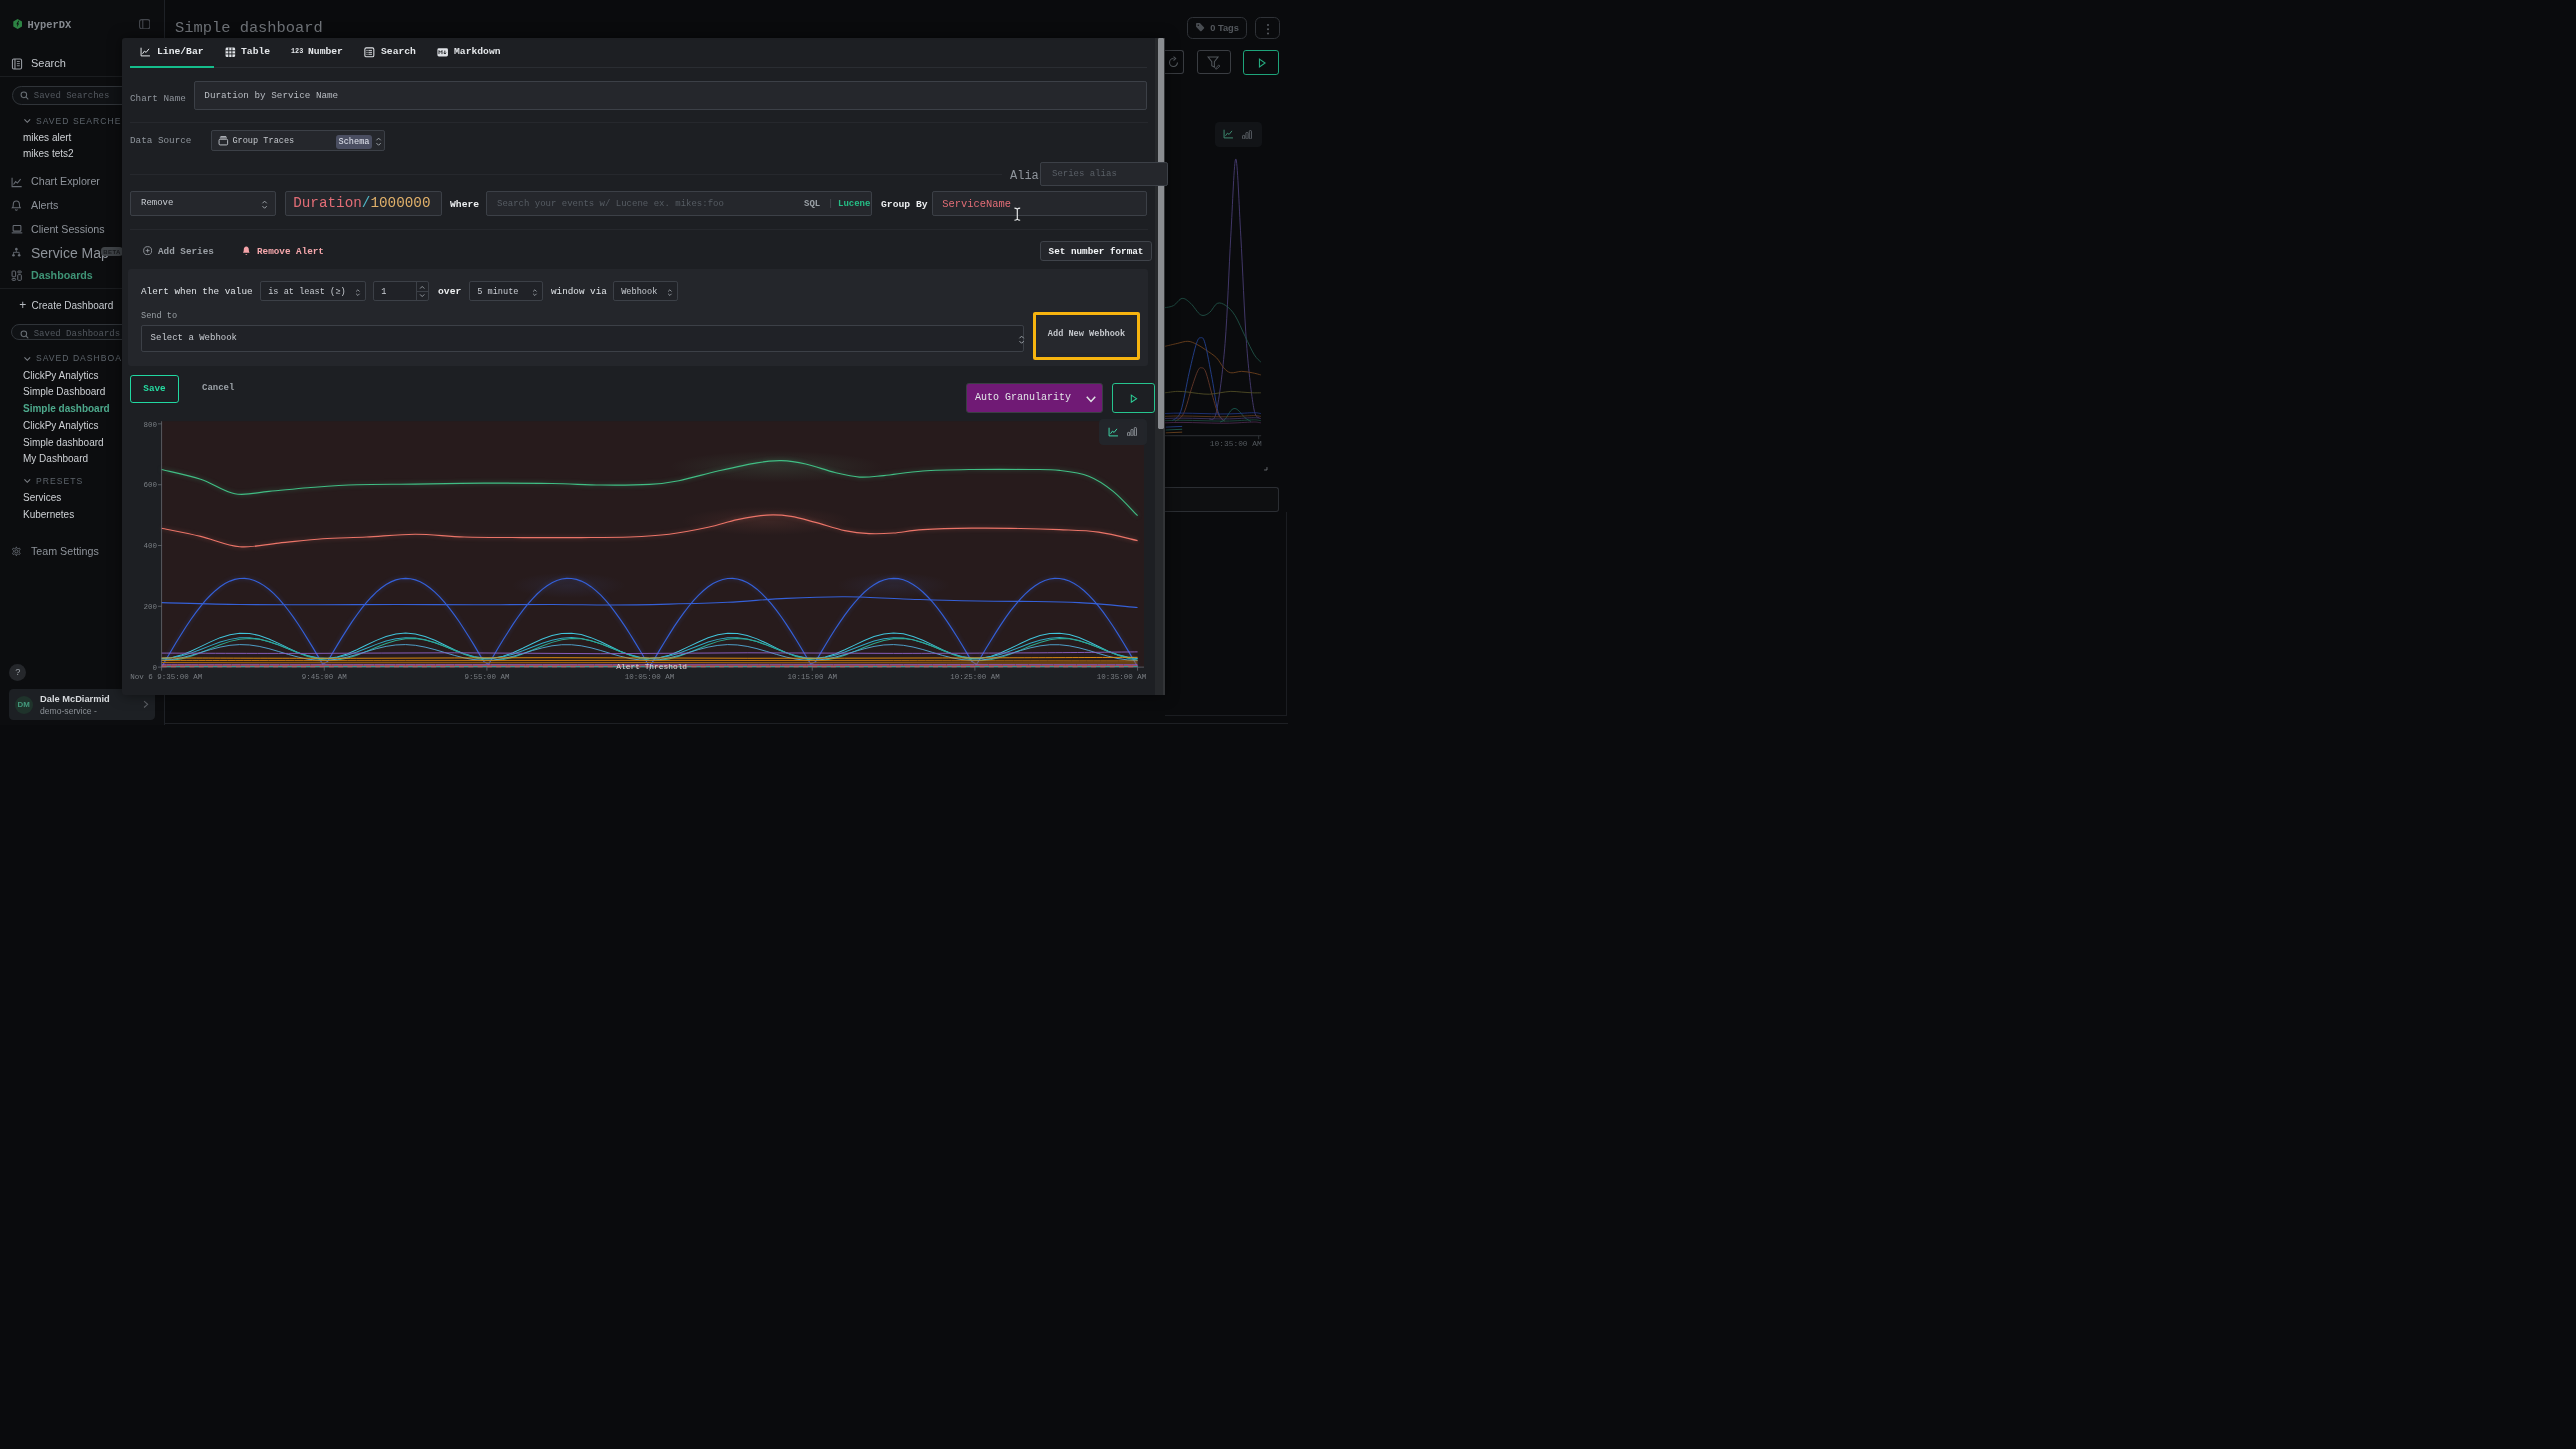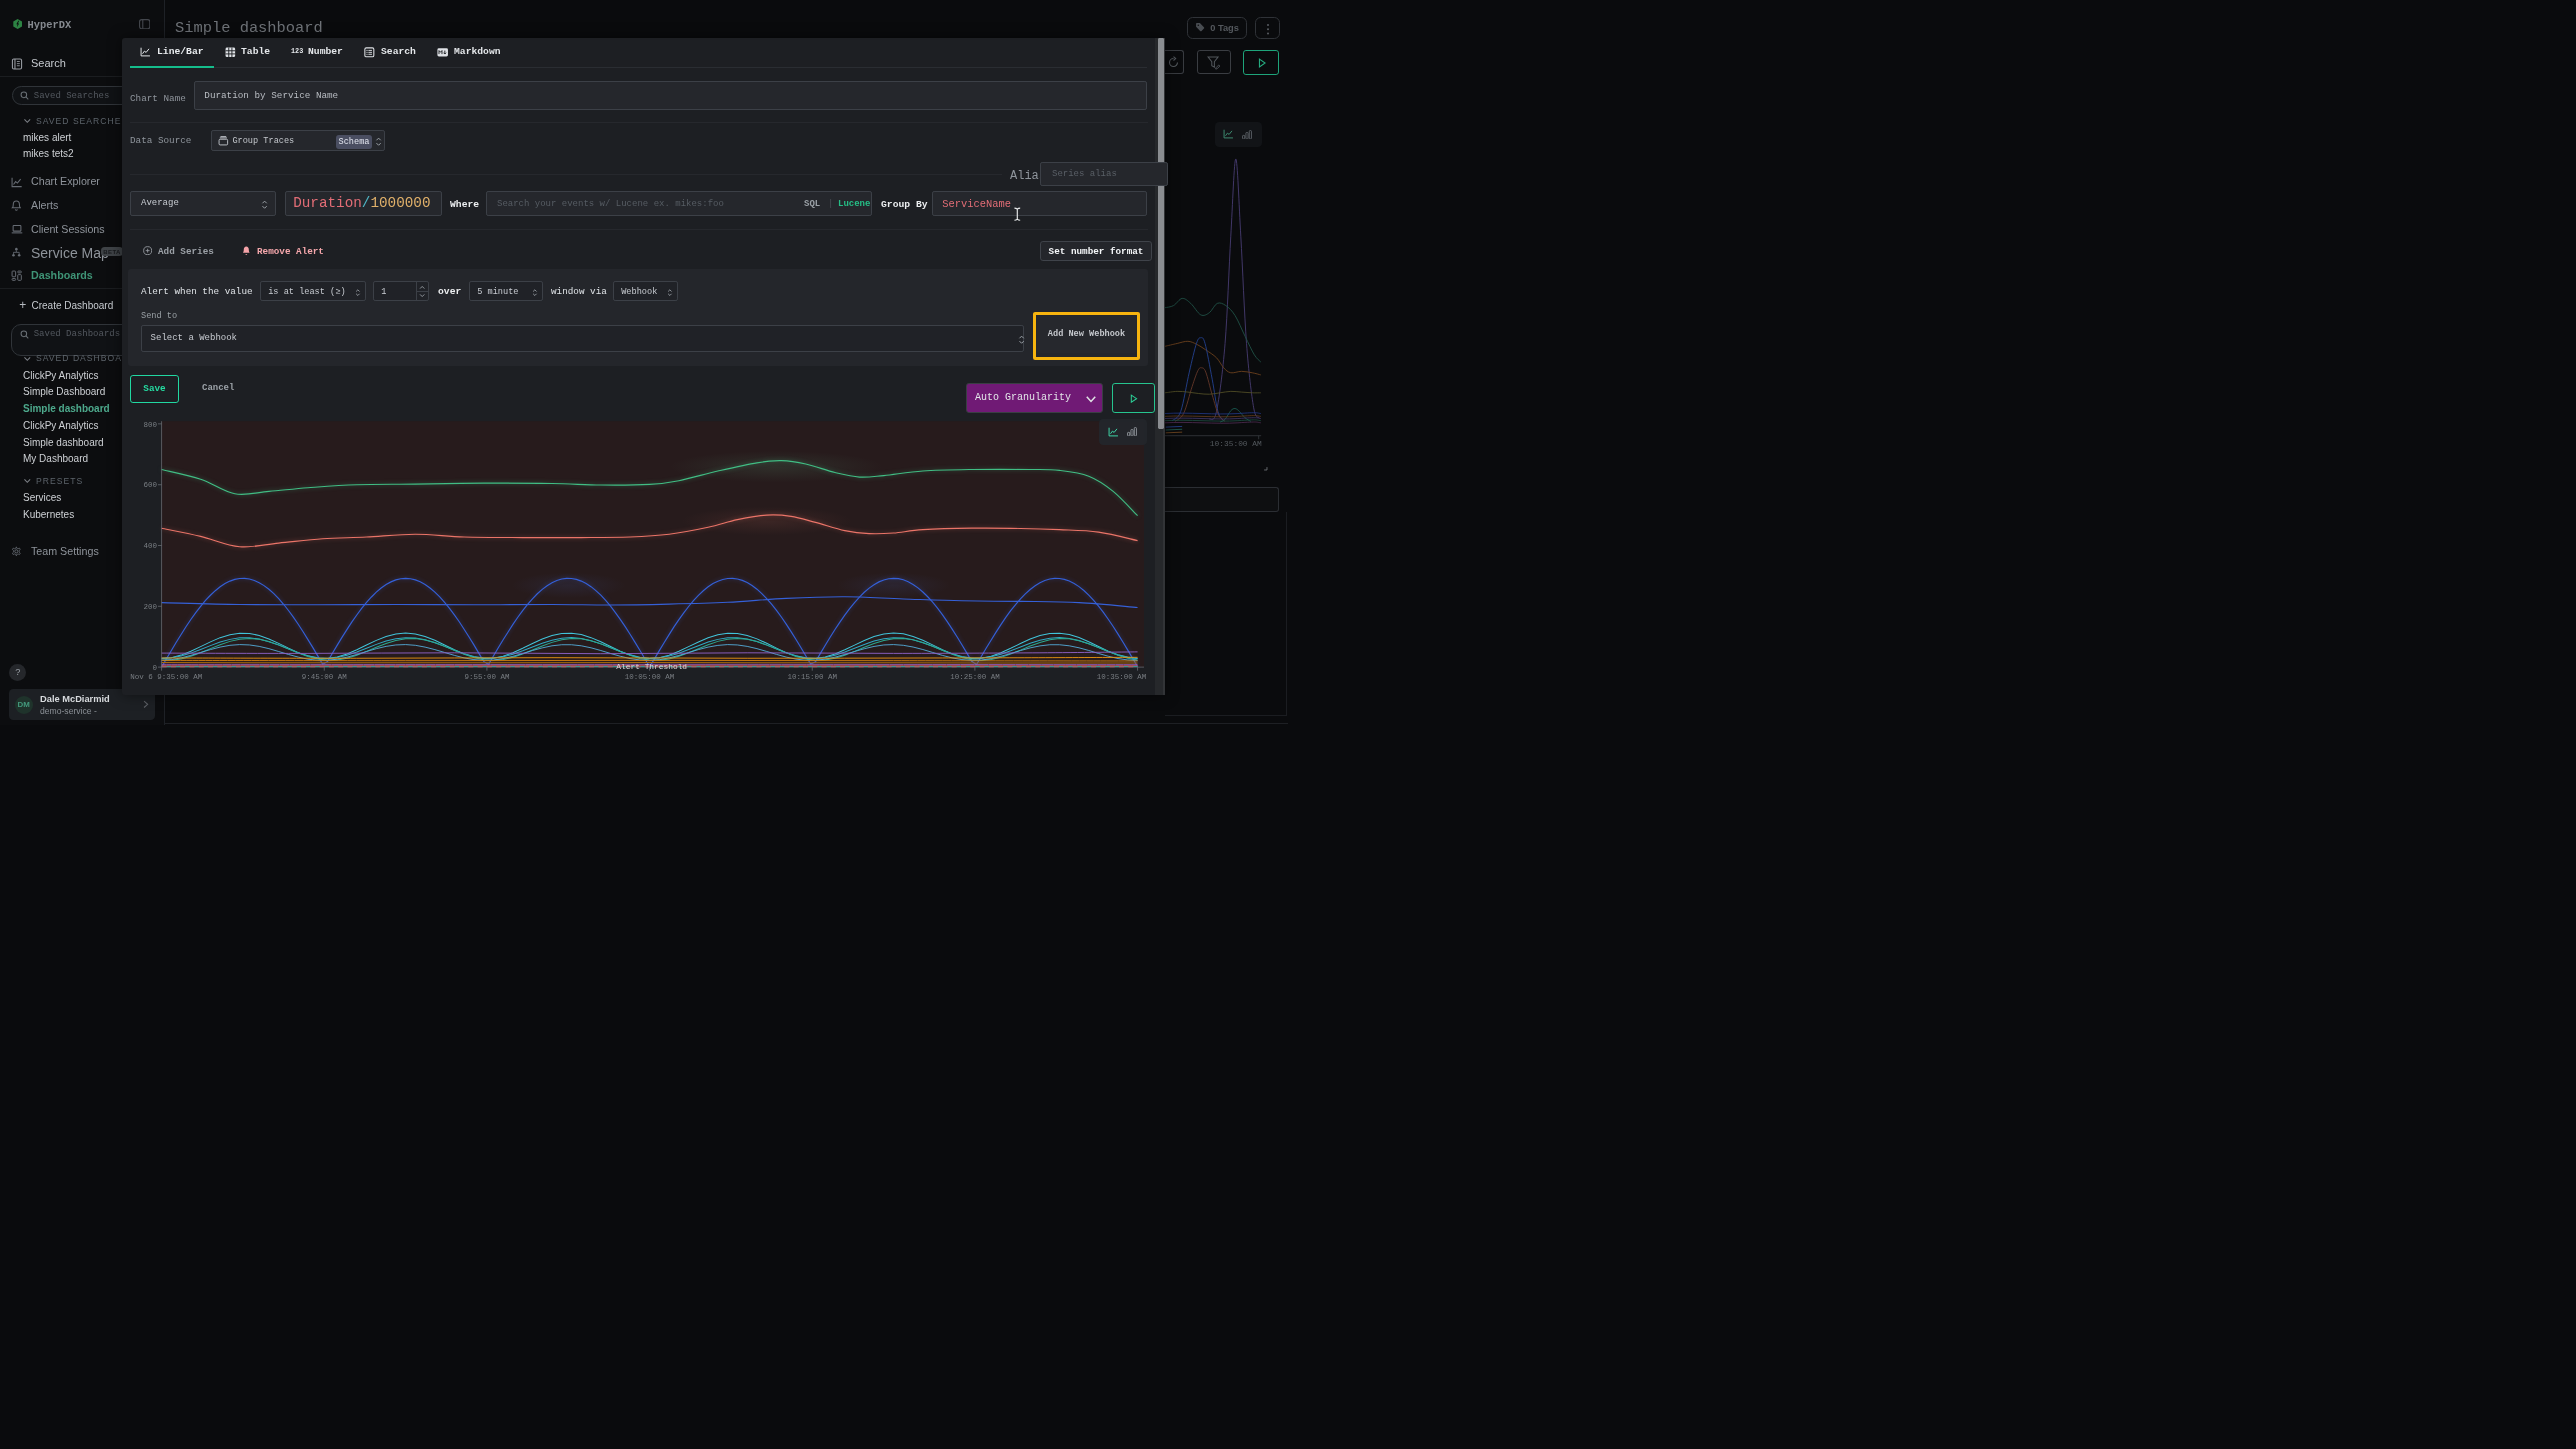--- a/index.html
+++ b/index.html
@@ -75,21 +75,21 @@
 <div class="abs" style="left:10.7px;top:270px"><svg width="11.4" height="11.4" viewBox="0 0 16 16" style="">
       <rect x="1.5" y="1.5" width="5" height="8" rx="1" fill="none" stroke="#666b73" stroke-width="1.4"></rect>
       <rect x="1.5" y="12" width="5" height="2.5" rx="1" fill="none" stroke="#666b73" stroke-width="1.4"></rect>
       <rect x="9.5" y="1.5" width="5" height="2.5" rx="1" fill="none" stroke="#666b73" stroke-width="1.4"></rect>
       <rect x="9.5" y="6.5" width="5" height="8" rx="1" fill="none" stroke="#666b73" stroke-width="1.4"></rect>
     </svg></div>
 <div class="abs sans" style="left:31px;top:269px;font-size:10.7px;color:#3f9476;font-weight:bold">Dashboards</div>
 <div class="abs" style="left:0;top:288px;width:165px;height:0.7px;background:#1b1d20"></div>
 <div class="abs sans" style="left:19.3px;top:298px;font-size:12px;color:#b6bac0">+</div>
 <div class="abs sans" style="left:31.5px;top:300px;font-size:10px;color:#c6cacf">Create Dashboard</div>
-<div class="abs" style="left:10.7px;top:324px;width:143px;height:32px;border:0.7px solid #303439;border-radius:10px;background:#101215">
+<div class="abs" style="left:10.7px;top:324px;width:143px;height:16px;border:0.7px solid #303439;border-radius:10px;background:#101215">
     <span style="position:absolute;left:7.9px;top:5px"><svg width="9.3" height="9.3" viewBox="0 0 13 13" style="">
         <circle cx="5.4" cy="5.4" r="3.9" fill="none" stroke="#6a7076" stroke-width="1.4"></circle>
         <line x1="8.3" y1="8.3" x2="11.6" y2="11.6" stroke="#6a7076" stroke-width="1.4"></line>
       </svg></span>
     <span class="abs mono" style="left:22px;top:4.3px;font-size:9px;color:#53585f">Saved Dashboards</span>
   </div>
 <svg class="abs" width="8.6" height="5.7" viewBox="0 0 10 8" style="left:23px;top:356px">
     <path d="M1 2 L5 6 L9 2" fill="none" stroke="#7c8187" stroke-width="1.5"></path>
   </svg>
 <div class="abs sans" style="left:36px;top:353px;font-size:8.6px;letter-spacing:1px;color:#5d646b">SAVED DASHBOARD</div>
@@ -237,21 +237,21 @@
     <span class="abs mono" style="left:124px;top:3.6px;width:36px;height:14px;background:#4a4e61;border-radius:2.9px;font-size:8.6px;color:#e3e6f0;text-align:center;line-height:14px">Schema</span>
     <span style="position:absolute;left:163px;top:4.7px"><svg width="7.2" height="11.4" viewBox="0 0 10 16" style="">
         <path d="M2 6 L5 3 L8 6" fill="none" stroke="#9aa0a6" stroke-width="1.4"></path>
         <path d="M2 10 L5 13 L8 10" fill="none" stroke="#9aa0a6" stroke-width="1.4"></path>
       </svg></span>
   </div>
 <div class="abs" style="left:130px;top:174px;width:872px;height:0.7px;background:#26282d"></div>
 <div class="abs mono" style="left:1010px;top:169px;font-size:12px;color:#8f959c">Alias</div>
 <div class="abs inp mono" style="left:1040px;top:162px;width:128px;height:23.6px;font-size:9px;line-height:22px;padding-left:11px;color:#595f66">Series alias</div>
 <div class="abs sel" style="left:130px;top:191px;width:146px;height:25.4px">
-    <span class="abs mono" style="left:10px;top:6.4px;font-size:9px;color:#c8ccd2">Average</span>
+    <span class="abs mono" style="left:10px;top:6.4px;font-size:9px;color:#c8ccd2">Remove</span>
     <span style="position:absolute;left:130px;top:7.2px"><svg width="7.2" height="11.4" viewBox="0 0 10 16" style="">
         <path d="M2 6 L5 3 L8 6" fill="none" stroke="#9aa0a6" stroke-width="1.4"></path>
         <path d="M2 10 L5 13 L8 10" fill="none" stroke="#9aa0a6" stroke-width="1.4"></path>
       </svg></span>
   </div>
 <div class="abs inp" style="left:285px;top:191px;width:157px;height:25.4px">
     <span class="abs mono" style="left:7.2px;top:2.9px;font-size:14.3px"><span style="color:#e26d76">Duration</span><span style="color:#4fb5c5">/</span><span style="color:#e1b16a">1000000</span></span>
   </div>
 <div class="abs mono" style="left:450px;top:199px;font-size:9.7px;font-weight:bold;color:#eceef0">Where</div>
 <div class="abs inp" style="left:486px;top:191px;width:386px;height:25.4px">

